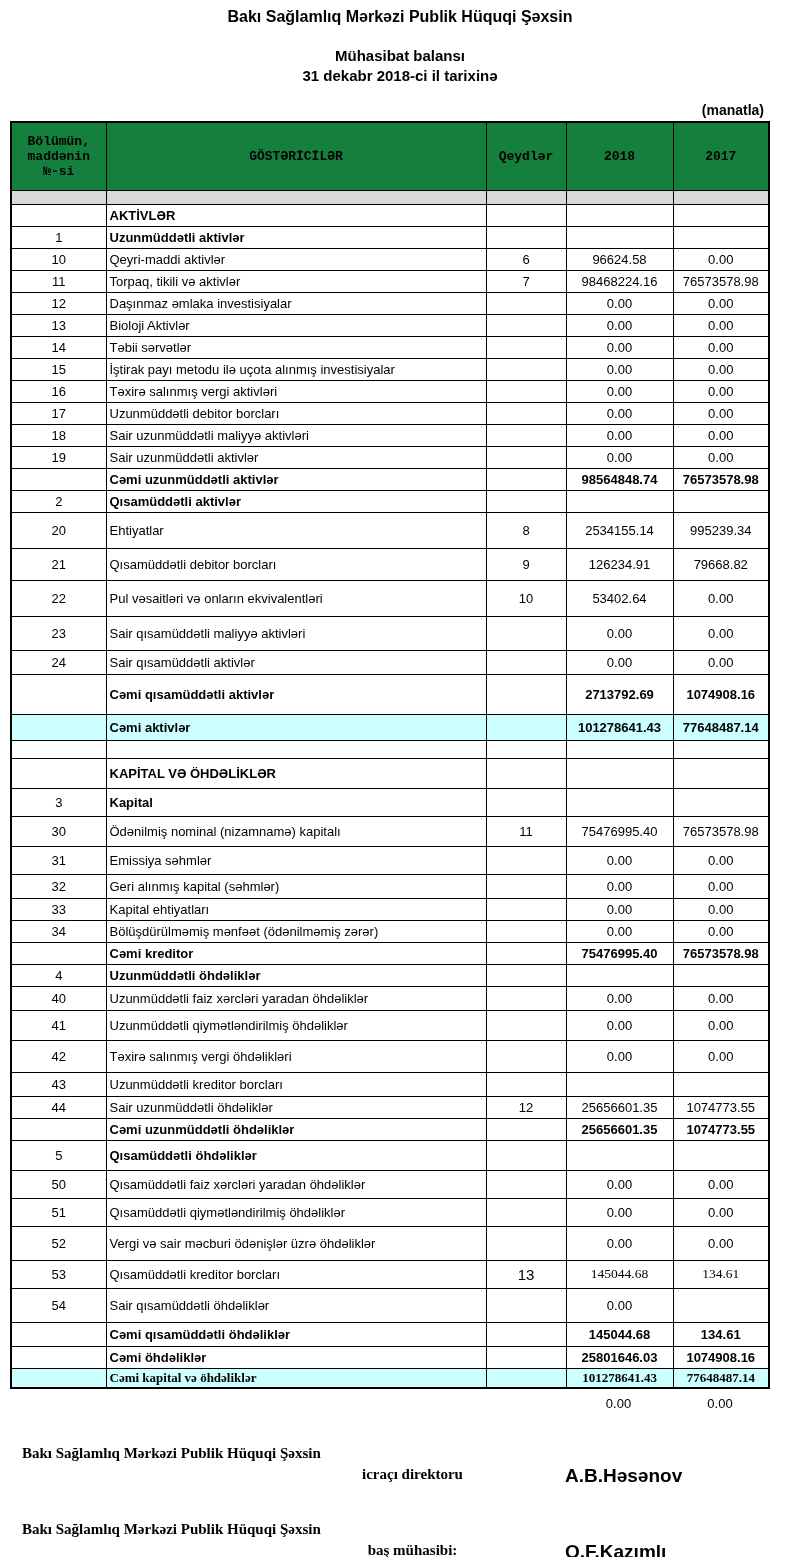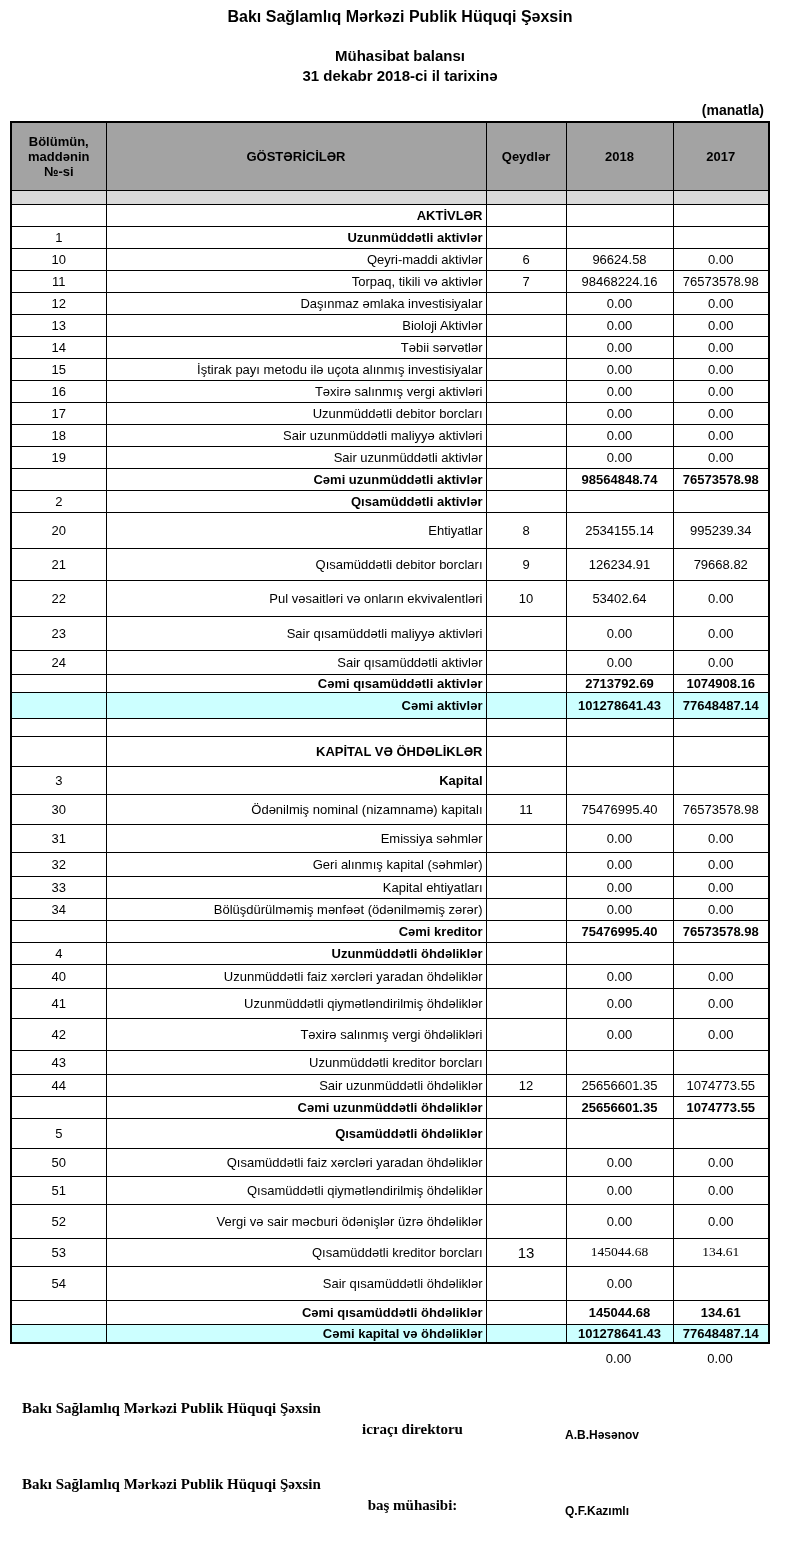--- a/index.html
+++ b/index.html
@@ -27,32 +27,33 @@
     border-collapse: collapse; table-layout: fixed;
     border: 2px solid #000;
   }
   table.balance th, table.balance td {
     border: 1px solid #000;
     vertical-align: middle;
     font-size: 13px;
     padding: 1px 3px;
   }
   thead th {
-    background: #a3a3a3;
+    background: #15803d;
     height: 68px;
     font-weight: bold;
     text-align: center;
+    font-family: Liberation Mono, monospace;
   }
   th.col-no { font-size: 12px; white-space: pre-line; line-height: 15px; }
   th.col-ind { font-size: 14px; }
   th.col-note { font-size: 13px; }
   th.col-year { font-size: 14px; }
 
   td.c-no { text-align: center; }
-  td.c-label { text-align: right; padding-left: 5px; }
+  td.c-label { text-align: left; padding-left: 5px; }
   td.c-note { text-align: center; font-size: 11px; }
   td.c-note.note-large { font-size: 15px; }
   td.c-val { text-align: center; }
   td.c-val.serif-val { font-family: "Liberation Serif", serif; font-size: 13.5px; }
 
   tr.row-blank-gray td { background: #d9d9d9; }
   tr.row-section td.c-label { font-weight: bold; }
   tr.row-total td.c-label, tr.row-total td.c-val { font-weight: bold; }
   tr.row-grand td { background: #ccffff; }
   tr.row-grand td.c-label, tr.row-grand td.c-val { font-weight: bold; }
@@ -65,21 +66,21 @@
   .signatures { margin: 32px 0 0 22px; }
   .signature-block { position: relative; margin-bottom: 32px; min-height: 44px; }
   .sig-org, .sig-role {
     font-family: "Liberation Serif", serif;
     font-weight: bold; font-size: 15px; line-height: 21px;
   }
   .sig-role { padding-left: 3px; text-align: center; }
   .sig-name {
     position: absolute; left: 543px; bottom: 0;
     font-family: "Liberation Sans", sans-serif;
-    font-weight: bold; font-size: 12px;
+    font-weight: bold; font-size: 19px;
   }
 </style>
 </head>
 <body>
 
 <div class="page">
 
   <div class="doc-header">
     <div class="doc-title">Bakı Sağlamlıq Mərkəzi Publik Hüquqi Şəxsin</div>
     <div class="doc-subtitle">
@@ -243,21 +244,21 @@
           <td class="c-val">0.00</td>
           <td class="c-val">0.00</td>
         </tr>
         <tr class="row-item" style="height: 24px;">
           <td class="c-no">24</td>
           <td class="c-label">Sair qısamüddətli aktivlər</td>
           <td class="c-note"></td>
           <td class="c-val">0.00</td>
           <td class="c-val">0.00</td>
         </tr>
-        <tr class="row-total" style="height: 18px;">
+        <tr class="row-total" style="height: 40px;">
           <td class="c-no"></td>
           <td class="c-label">Cəmi qısamüddətli aktivlər</td>
           <td class="c-note"></td>
           <td class="c-val">2713792.69</td>
           <td class="c-val">1074908.16</td>
         </tr>
         <tr class="row-grand" style="height: 26px;">
           <td class="c-no"></td>
           <td class="c-label">Cəmi aktivlər</td>
           <td class="c-note"></td>
@@ -418,21 +419,28 @@
           <td class="c-val">0.00</td>
           <td class="c-val"></td>
         </tr>
         <tr class="row-total" style="height: 24px;">
           <td class="c-no"></td>
           <td class="c-label">Cəmi qısamüddətli öhdəliklər</td>
           <td class="c-note"></td>
           <td class="c-val">145044.68</td>
           <td class="c-val">134.61</td>
         </tr>
-        <tr class="row-grand" style="height: 15px;">
+        <tr class="row-total" style="height: 22px;">
+          <td class="c-no"></td>
+          <td class="c-label">Cəmi öhdəliklər</td>
+          <td class="c-note"></td>
+          <td class="c-val">25801646.03</td>
+          <td class="c-val">1074908.16</td>
+        </tr>
+        <tr class="row-grand" style="height: 15px; font-family: Liberation Serif, serif;">
           <td class="c-no"></td>
           <td class="c-label">Cəmi kapital və öhdəliklər</td>
           <td class="c-note"></td>
           <td class="c-val">101278641.43</td>
           <td class="c-val">77648487.14</td>
         </tr>
       </tbody>
   </table>
 
   <div class="post-table-sums">

